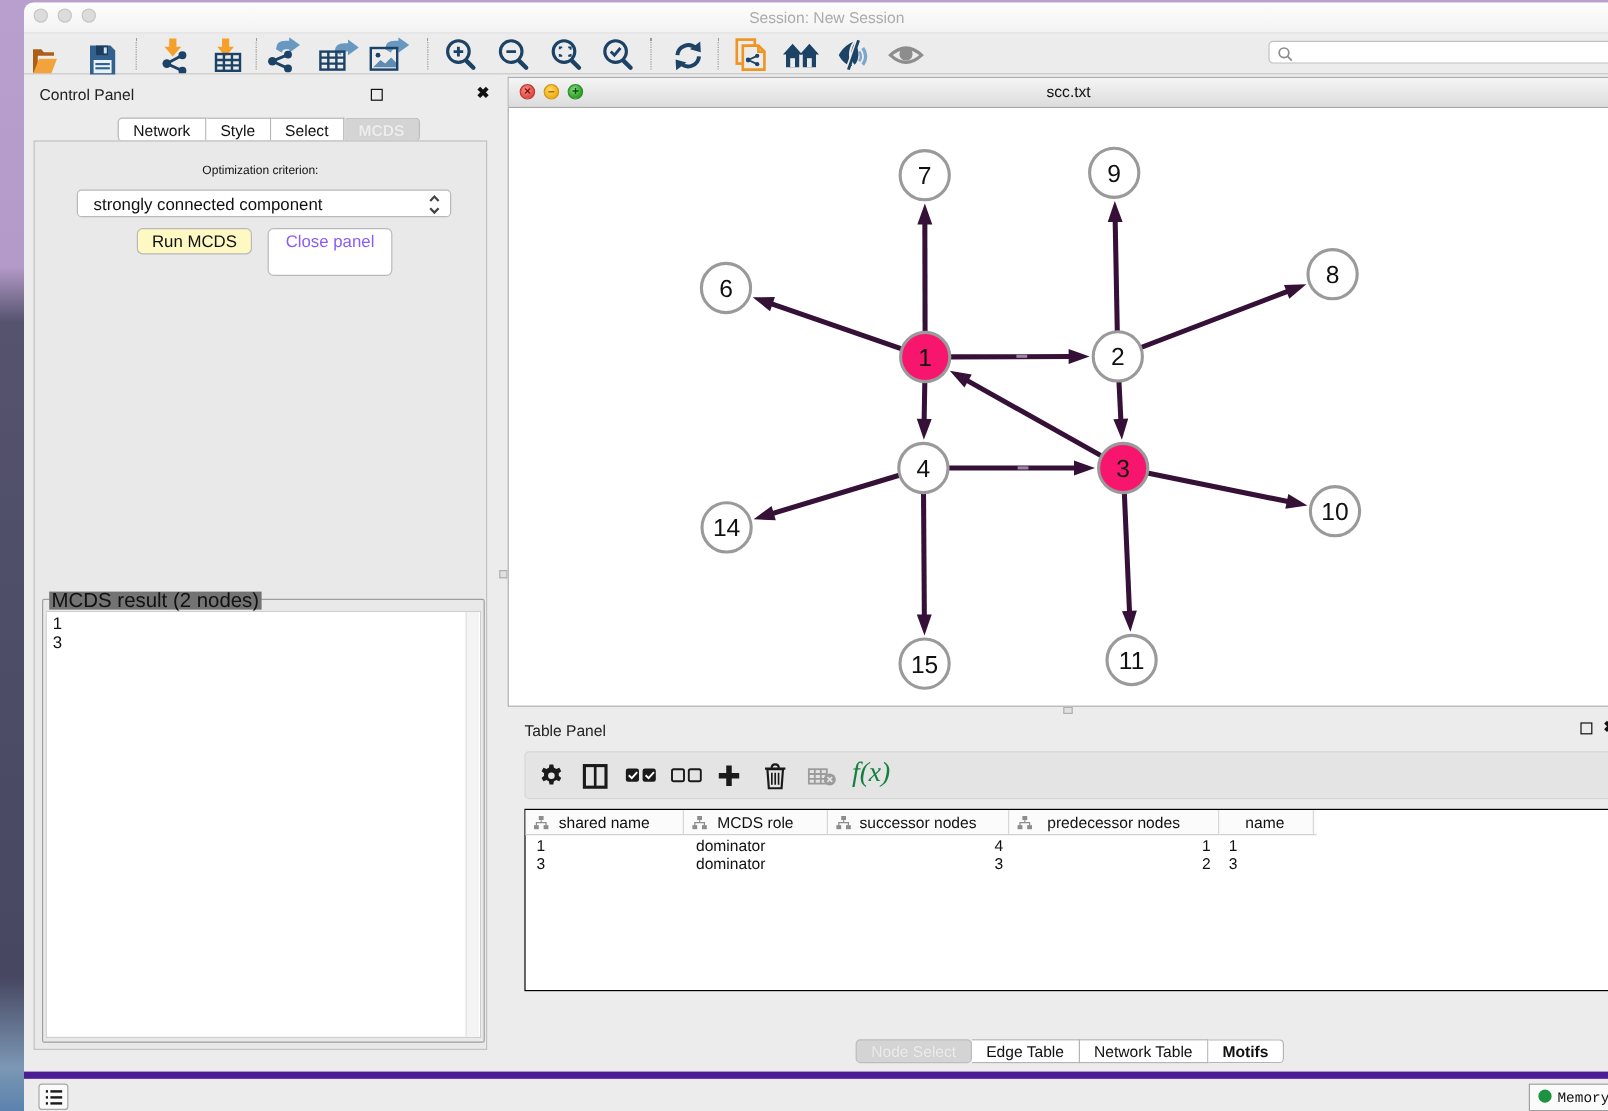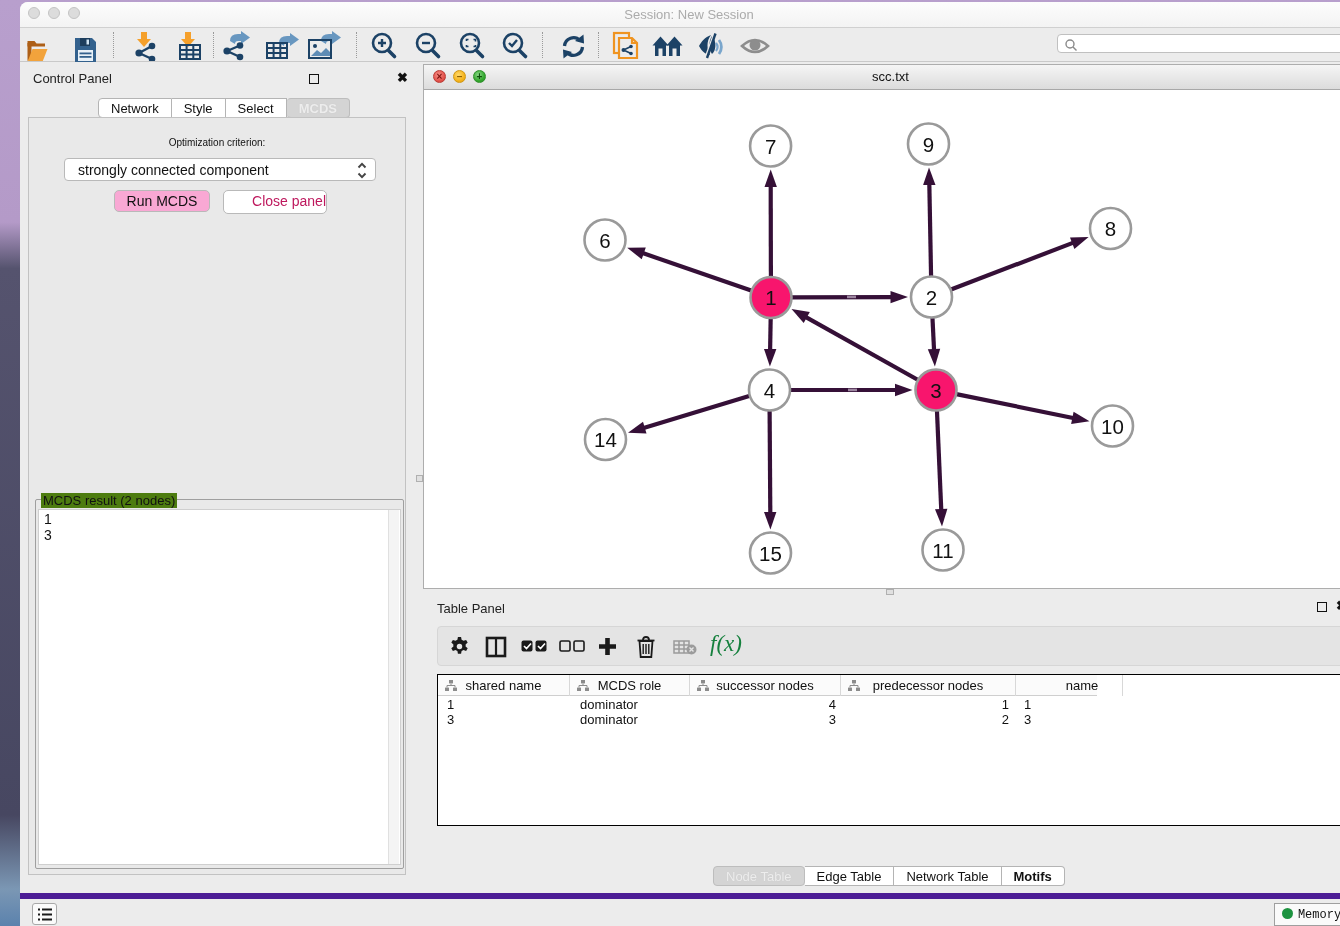--- a/index.html
+++ b/index.html
@@ -179,24 +179,24 @@
       <div class="tab last sel">MCDS</div>
     </div>
     <div style="position:absolute;left:8px;top:53px;width:378px;height:758px;border:1px solid #c2c2c2;background:#e9e9e9">
       <div style="position:absolute;left:0;top:19px;width:100%;text-align:center;font-size:10px;color:#111">Optimization criterion:</div>
       <div style="position:absolute;left:35px;top:40px;width:312px;height:23px;background:#fff;border:1px solid #b9b9b9;border-radius:4px">
         <div style="position:absolute;left:13px;top:3px;font-size:14px;color:#111">strongly connected component</div>
         <svg style="position:absolute;right:7px;top:3px" width="12" height="17" viewBox="0 0 12 17">
           <path d="M2.5 5.5 L6 1.8 L9.5 5.5 M2.5 11.5 L6 15.2 L9.5 11.5" fill="none" stroke="#444" stroke-width="1.9"></path>
         </svg>
       </div>
-      <div style="position:absolute;left:85px;top:72px;width:96px;height:22px;background:#f9a8d4;border:1px solid #b9b9b9;border-radius:5px;text-align:center;font-size:14px;line-height:21px;color:#111">Run MCDS</div>
-      <div style="position:absolute;left:194px;top:72px;width:104px;height:24px;background:#fff;border:1px solid #b9b9b9;border-radius:5px;text-align:right;font-size:14px;line-height:21px;color:#be185d">Close panel</div>
+      <div style="position:absolute;left:85px;top:72px;width:96px;height:22px;background:#fef9c3;border:1px solid #b9b9b9;border-radius:5px;text-align:center;font-size:14px;line-height:21px;color:#111">Run MCDS</div>
+      <div style="position:absolute;left:194px;top:72px;width:104px;height:40px;background:#fff;border:1px solid #b9b9b9;border-radius:5px;text-align:center;font-size:14px;line-height:21px;color:#8b5cf6">Close panel</div>
       <div style="position:absolute;left:6px;top:381px;width:369px;height:370px;border:1px solid #9f9f9f;border-radius:2px">
-        <span style="position:absolute;left:5px;top:-7px;font-size:13px;color:#111;background:#4d7c0f;padding:0 2px;line-height:15px">MCDS result (2 nodes)</span>
+        <span style="position:absolute;left:5px;top:-7px;font-size:17px;color:#111;background:#737373;padding:0 2px;line-height:15px">MCDS result (2 nodes)</span>
         <div style="position:absolute;left:2px;top:9px;right:2px;bottom:3px;background:#fff;border:1px solid #cfcfcf">
           <div style="position:absolute;left:5px;top:1px;font-size:14px;color:#111;line-height:16px">1<br>3</div>
           <div style="position:absolute;right:1px;top:0;width:11px;height:100%;background:#f4f4f4;border-left:1px solid #e0e0e0"></div>
         </div>
       </div>
     </div>
   </div>
   <div style="position:absolute;left:396px;top:473px;width:7px;height:7px;background:#e0e0e0;border:1px solid #b0b0b0"></div>
   <div id="netwin">
     <div id="nettitle">
@@ -331,30 +331,30 @@
               <path d="M7 4.5 v2 M3 8.5 v-2 h8 v2" stroke="#8c8c8c" stroke-width="1" fill="none"></path>
             </svg><span>successor nodes</span></div>
         <div class="hcol" style="left:403px;width:175px"><svg class="hico" width="14" height="13" viewBox="0 0 14 13">
               <g fill="#8c8c8c">
                 <rect x="5" y="1" width="4" height="3.4"></rect>
                 <rect x="1" y="8.6" width="4" height="3.4"></rect>
                 <rect x="9" y="8.6" width="4" height="3.4"></rect>
               </g>
               <path d="M7 4.5 v2 M3 8.5 v-2 h8 v2" stroke="#8c8c8c" stroke-width="1" fill="none"></path>
             </svg><span>predecessor nodes</span></div>
-        <div class="hcol" style="left:604px;width:81px"><span>name</span></div>
+        <div class="hcol" style="left:576px;width:81px"><span>name</span></div>
       </div>
       <div style="position:absolute;left:9px;top:22px;font-size:13px;color:#111">1<br>3</div>
       <div style="position:absolute;left:142px;top:22px;font-size:13px;color:#111">dominator<br>dominator</div>
       <div style="position:absolute;left:252px;top:22px;width:146px;text-align:right;font-size:13px;color:#111">4<br>3</div>
       <div style="position:absolute;left:403px;top:22px;width:168px;text-align:right;font-size:13px;color:#111">1<br>2</div>
       <div style="position:absolute;left:586px;top:22px;font-size:13px;color:#111">1<br>3</div>
     </div>
     <div class="tabrow" style="left:290px;top:270px">
-      <div class="tab first sel" style="font-size:13px">Node Table</div>
+      <div class="tab first sel" style="font-size:13px">Node Select</div>
       <div class="tab" style="font-size:13px">Edge Table</div>
       <div class="tab" style="font-size:13px">Network Table</div>
       <div class="tab last" style="font-size:13px">Motifs</div>
     </div>
   </div>
   <div id="statusbar">
     <div style="position:absolute;left:12px;top:4px;width:25px;height:22px;background:#fafafa;border:1px solid #a8a8a8;border-radius:3px">
       <svg style="position:absolute;left:5px;top:4px" width="14" height="13" viewBox="0 0 14 13">
         <g fill="#1a1a1a">
             <rect x="0" y="0.5" width="2" height="2"></rect>

